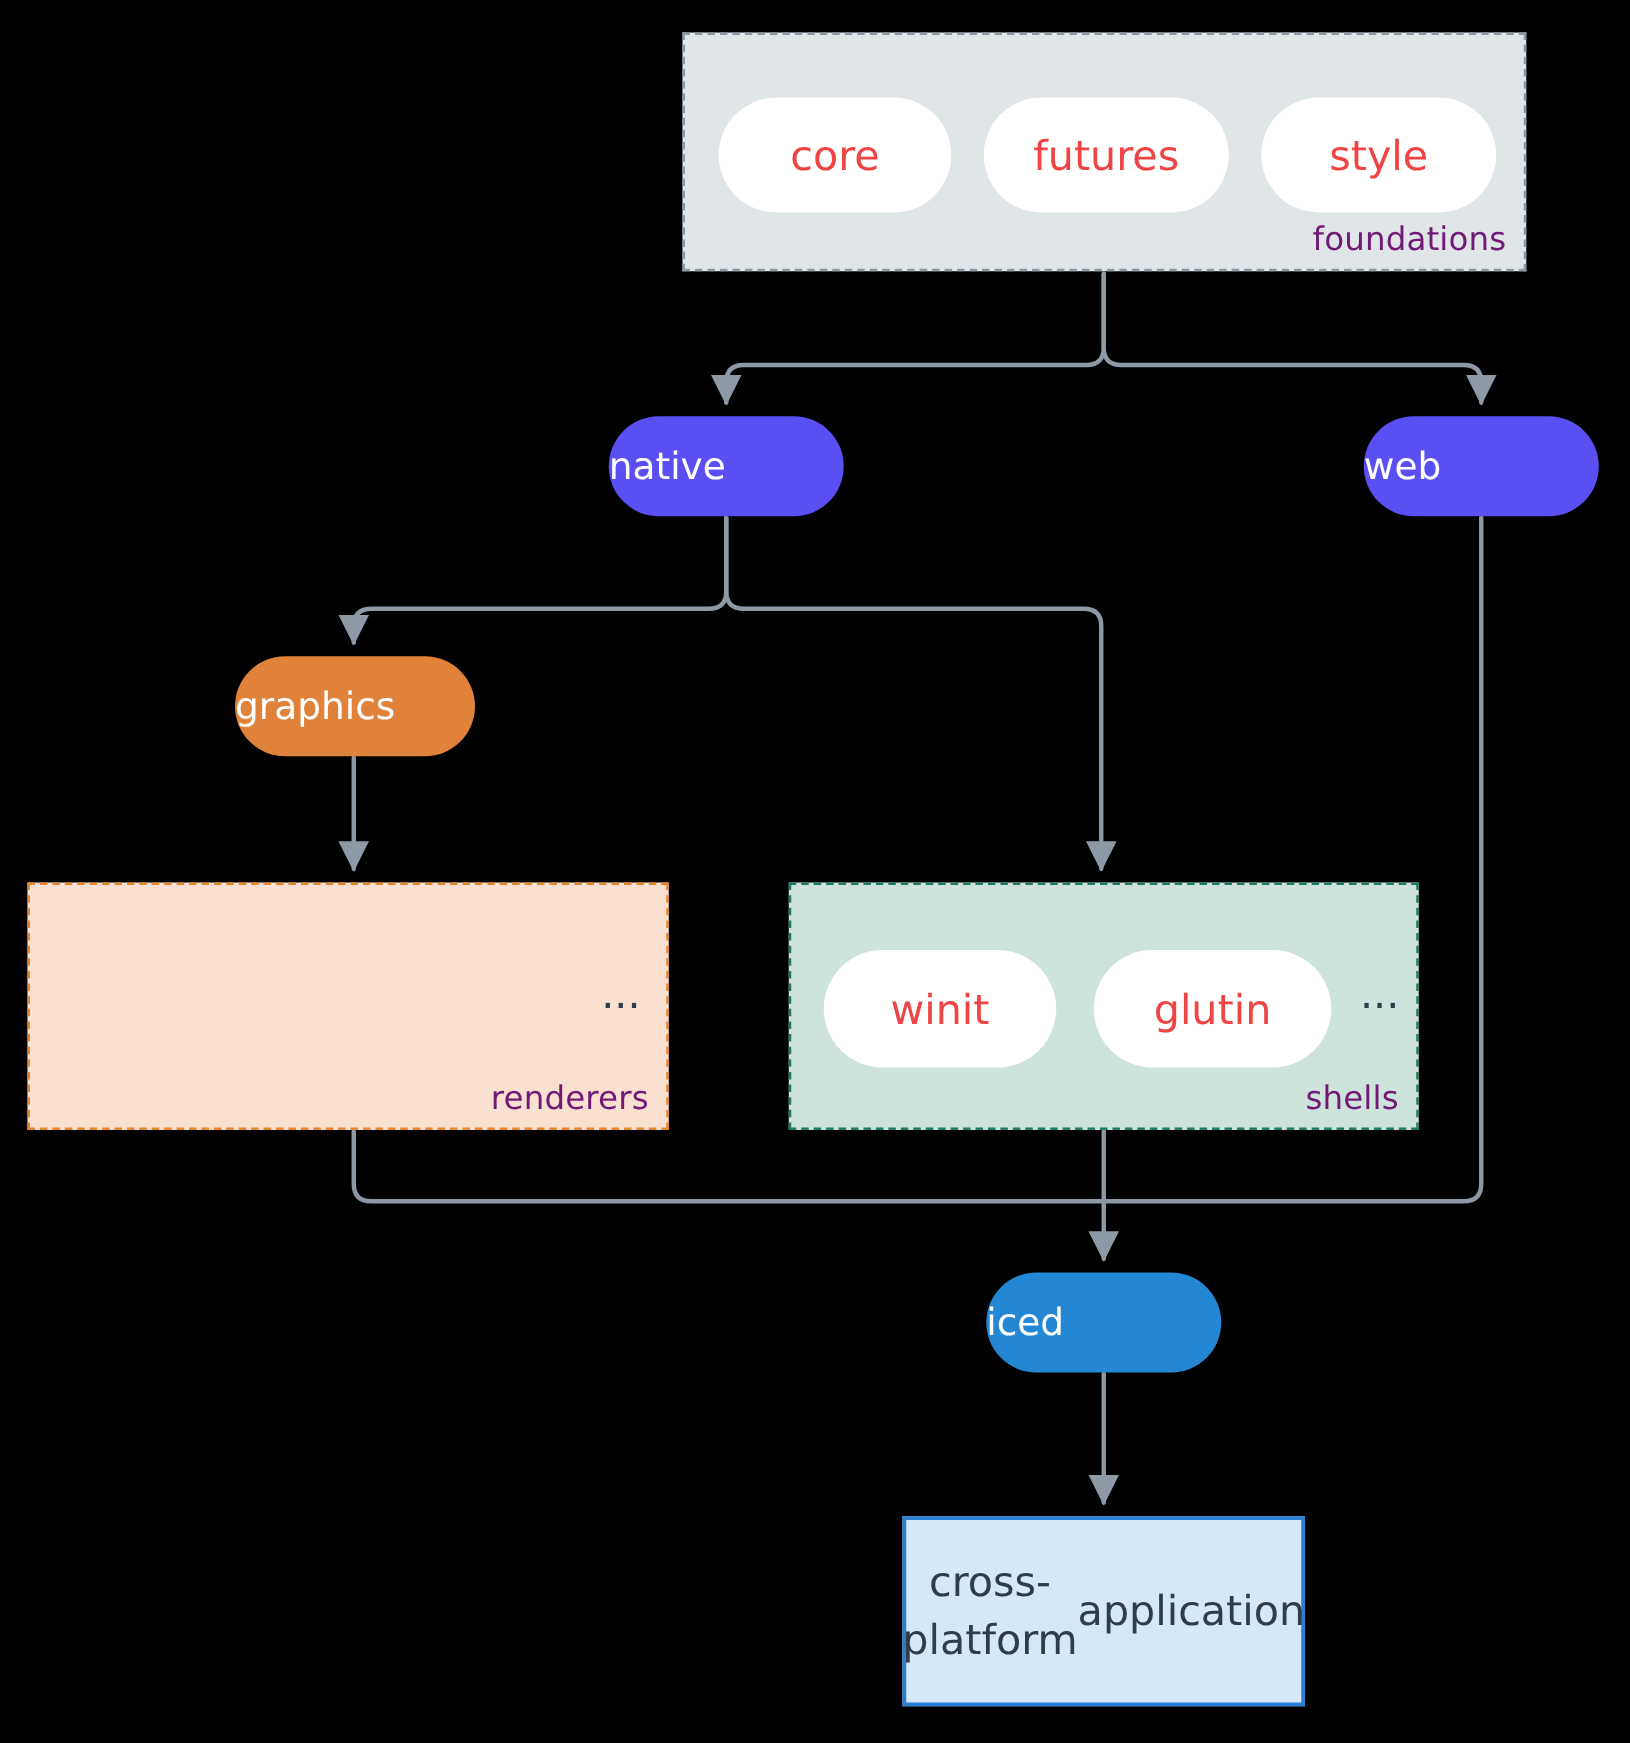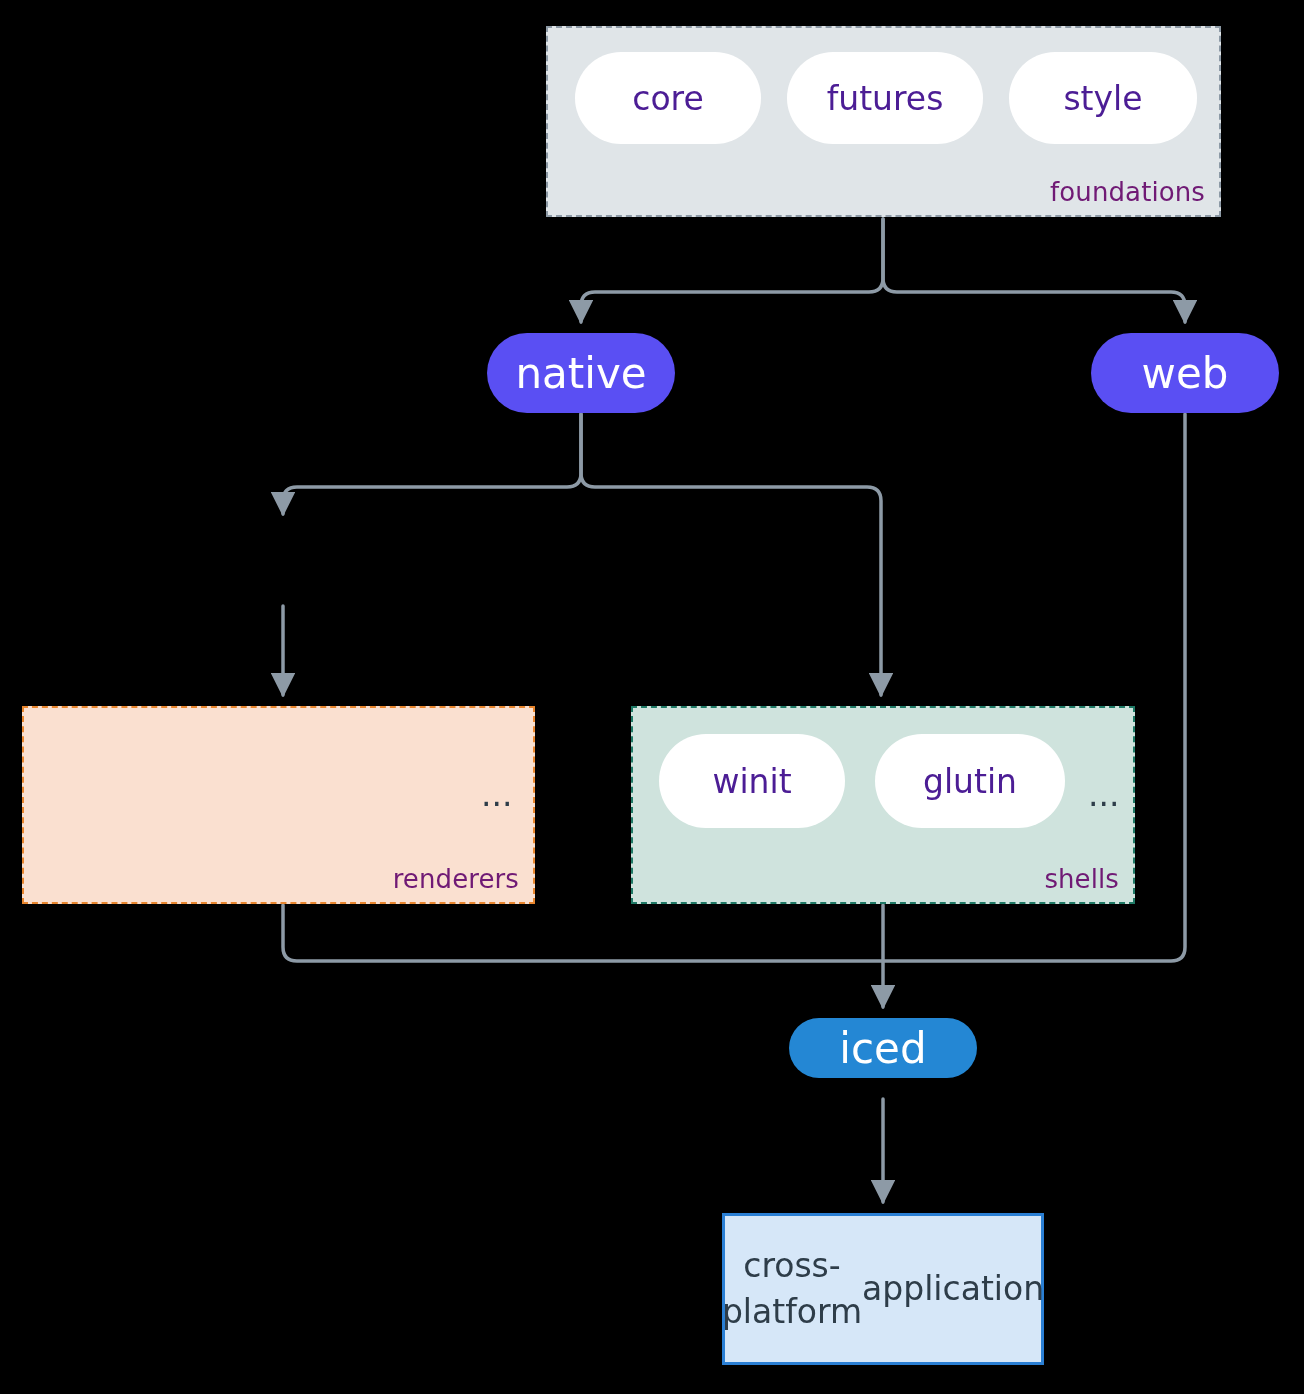--- a/index.html
+++ b/index.html
@@ -54,40 +54,41 @@
   }
 
   
   .pill {
     position: absolute;
     display: flex;
     align-items: center;
     justify-content: center;
     background: #ffffff;
     border-radius: 999px;
-    color: #4c1d95;
+    color: #ef4444;
     font-size: 33px;
     white-space: nowrap;
+    margin-top: 26px;
   }
 
   
   .node {
     position: absolute;
     display: flex;
     align-items: center;
-    justify-content: center;
+    justify-content: flex-start;
     border-radius: 999px;
     color: #ffffff;
-    font-size: 42px;
+    font-size: 30px;
     white-space: nowrap;
   }
   #node-native { left: 487px; top: 333px; width: 188px; height: 80px; background: #5a4ff3; }
   #node-web    { left: 1091px; top: 333px; width: 188px; height: 80px; background: #5a4ff3; }
   #node-graphics { left: 188px; top: 525px; width: 192px; height: 80px; background: #e08239; }
-  #node-iced   { left: 789px; top: 1018px; width: 188px; height: 60px; background: #2487d4; }
+  #node-iced   { left: 789px; top: 1018px; width: 188px; height: 80px; background: #2487d4; }
 
   
   #node-application {
     position: absolute;
     left: 722px; top: 1213px; width: 322px; height: 152px;
     box-sizing: border-box;
     background: #d6e7f8;
     border: 3px solid #2a7fd4;
     display: flex;
     align-items: center;
@@ -169,20 +170,23 @@
   </div>
 
   <div class="node" id="node-native">
     <span>native</span>
   </div>
 
   <div class="node" id="node-web">
     <span>web</span>
   </div>
 
+  <div class="node" id="node-graphics">
+    <span>graphics</span>
+  </div>
 
   <div class="node" id="node-iced">
     <span>iced</span>
   </div>
 
   <div id="node-application">
     <span>cross-platform</span>
     <span>application</span>
   </div>
 

